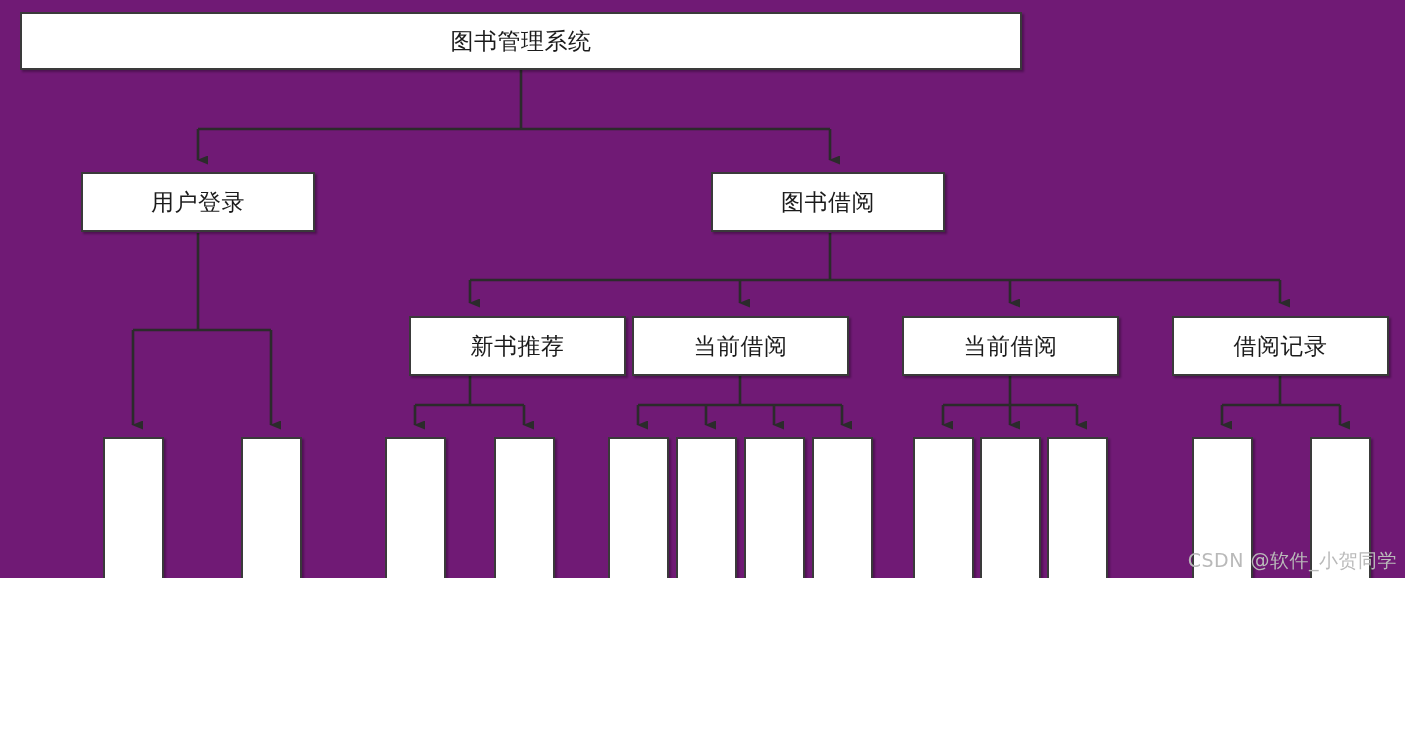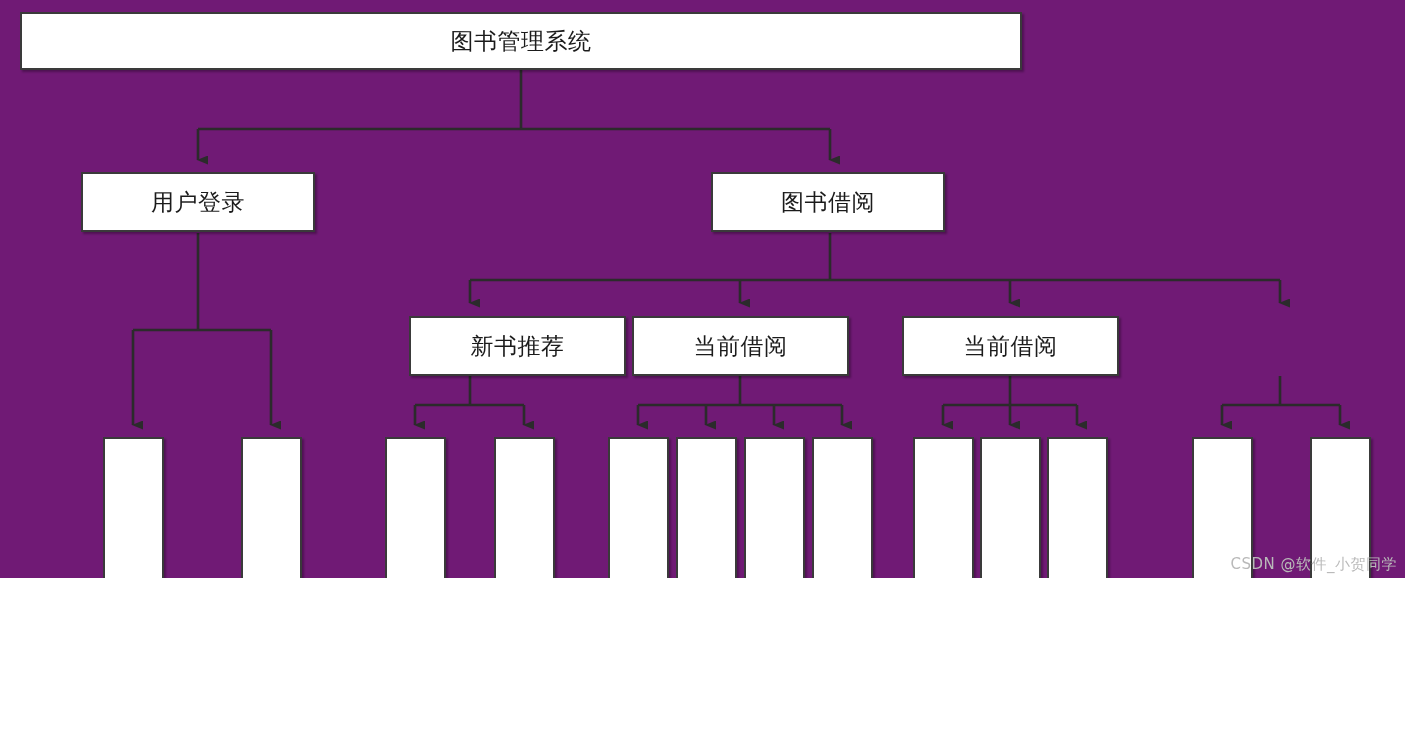--- a/index.html
+++ b/index.html
@@ -63,21 +63,21 @@
   }
   .node.vert.small .lbl {
     font-size: 23px;
     line-height: 1.06;
     letter-spacing: 0px;
   }
   #watermark {
     position: absolute;
     right: 8px;
     bottom: 4px;
-    font-size: 15px;
+    font-size: 19px;
     color: #b9b9b9;
     white-space: nowrap;
     letter-spacing: 0.5px;
     font-family: "DejaVu Sans", "Liberation Sans", sans-serif;
   }
 </style>
 </head>
 <body>
 
 <div id="canvas">
@@ -149,20 +149,23 @@
   </div>
 
   <div class="node horiz" style="left:632px; top:316px; width:217px; height:60px;">
     <span class="lbl">当前借阅</span>
   </div>
 
   <div class="node horiz" style="left:902px; top:316px; width:217px; height:60px;">
     <span class="lbl">当前借阅</span>
   </div>
 
+  <div class="node horiz" style="left:1172px; top:316px; width:217px; height:60px;">
+    <span class="lbl">借阅记录</span>
+  </div>
 
   <div class="node vert" style="left:103px; top:437px; width:61px; height:296px;">
     <span class="lbl">用户登录</span>
   </div>
 
   <div class="node vert" style="left:241px; top:437px; width:61px; height:296px;">
     <span class="lbl">注销登录</span>
   </div>
 
   <div class="node vert" style="left:385px; top:437px; width:61px; height:296px;">

